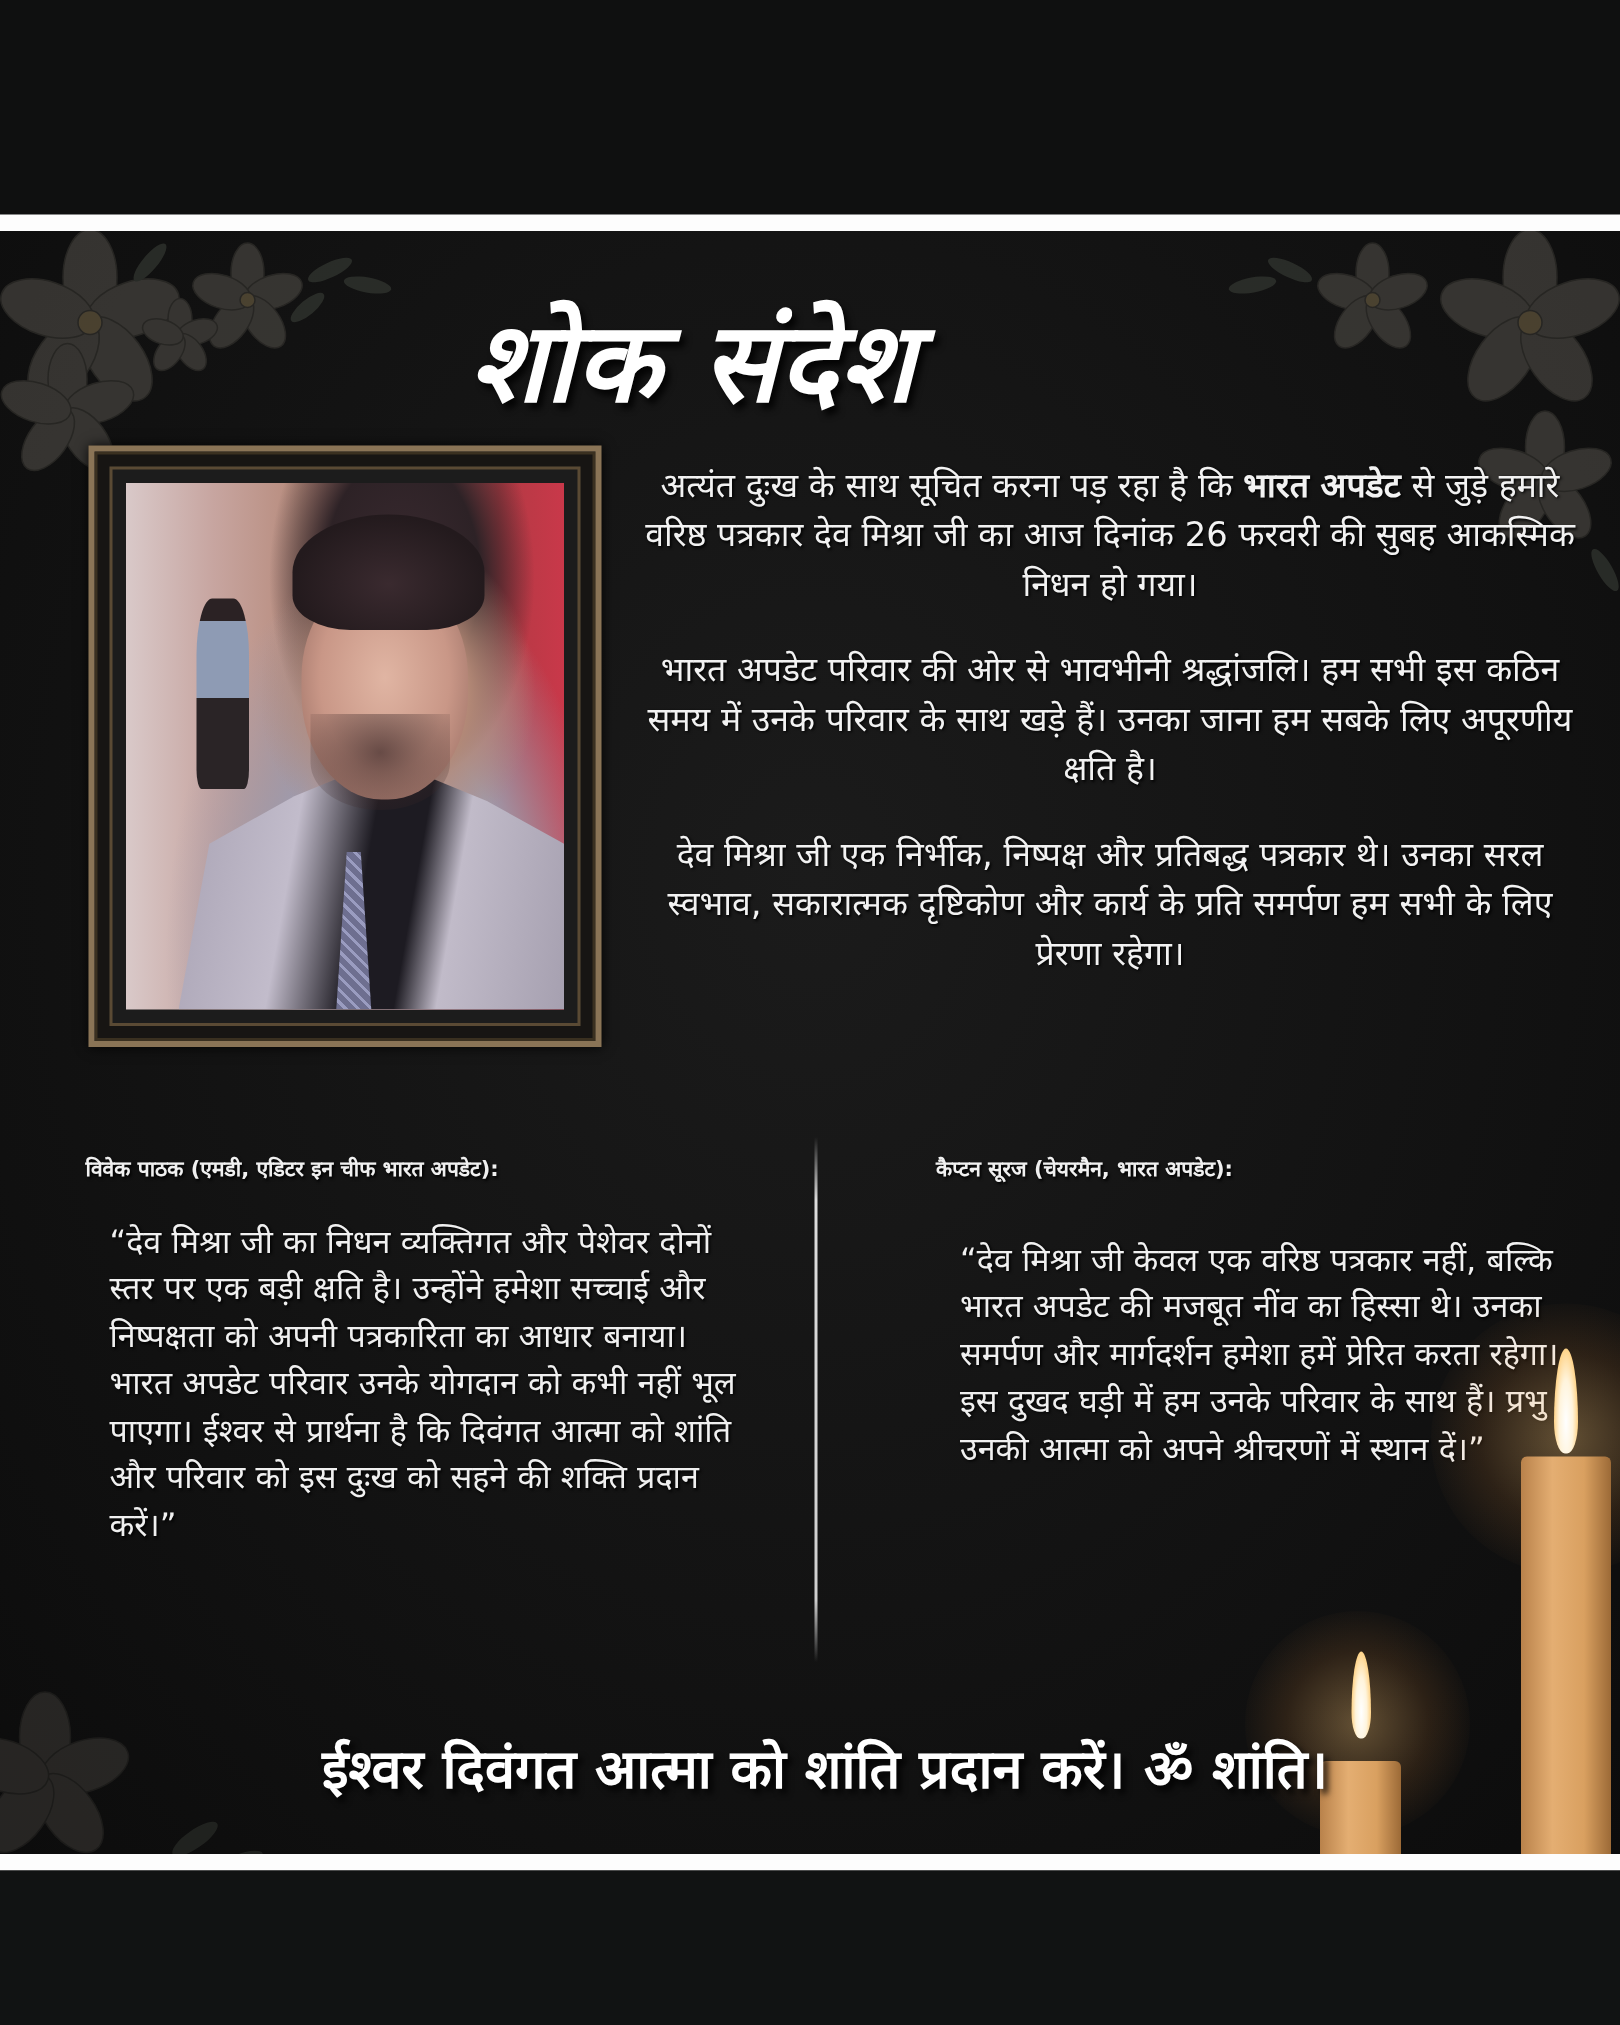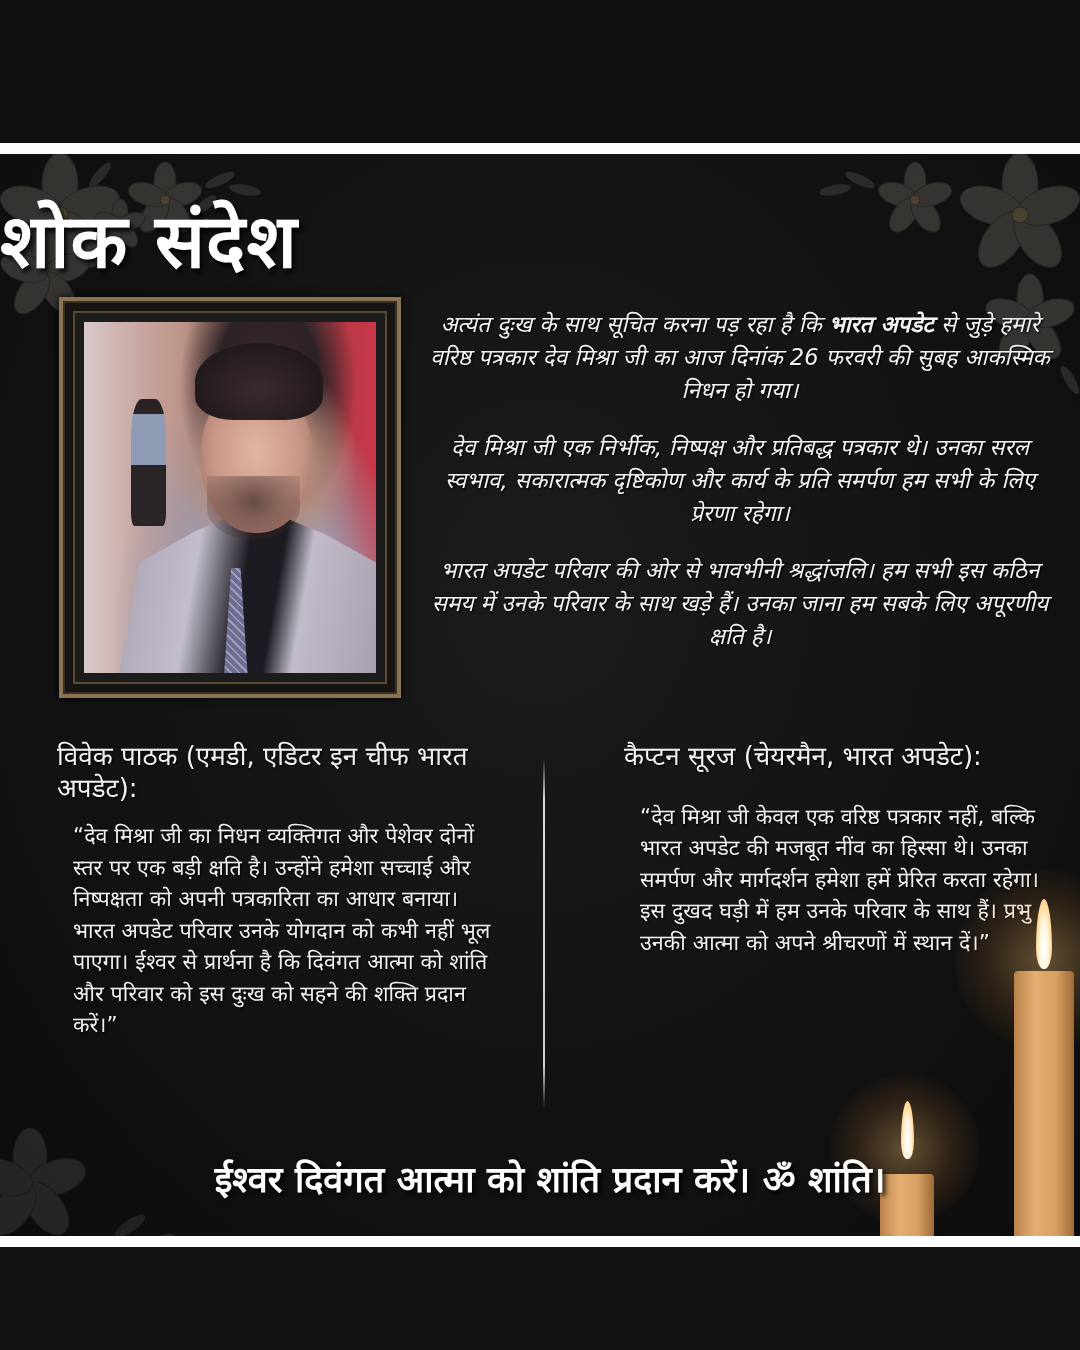--- a/index.html
+++ b/index.html
@@ -18,24 +18,25 @@
       position:absolute; left:0; top:154px; width:1080px; height:1082px;
       background: radial-gradient(ellipse at 50% 40%, #1b1b1b 0%, #121212 60%, #0c0c0c 100%);
       overflow:hidden;
     }
     .floral { position:absolute; opacity:0.55; }
     .floral.tl { left:-10px; top:-4px; }
     .floral.tr { right:-10px; top:-4px; transform:scaleX(-1); }
     .floral.bl { left:-30px; bottom:-20px; opacity:0.4; }
 
     .title {
-      position:absolute; left:0; width:924px; top:34px; 
+      position:absolute; left:0; width:924px; top:34px; text-align:center;
       font-size:74px; font-weight:bold; color:#ffffff;
       text-shadow: 3px 4px 4px rgba(0,0,0,0.8);
       letter-spacing:1px;
+      font-style:italic;
     }
 
     .photo-frame {
       position:absolute; left:59px; top:143px; width:342px; height:401px;
       box-sizing:border-box;
       border:4px solid #8a7456;
       background:#171513;
       box-shadow: inset 0 0 0 2px #3a3020, 0 0 8px rgba(0,0,0,0.9);
     }
     .photo-mat {
@@ -72,32 +73,31 @@
     }
     .photo .bystander { position:absolute; left:16%; top:22%; width:12%; height:36%;
       background: linear-gradient(180deg, #2b2224 0 12%, #8e9bb4 12% 52%, #2a2426 52% 100%);
       border-radius: 30% 30% 10% 10%;
     }
 
     .intro {
       position:absolute; left:425px; width:630px; top:154px;
       text-align:center; font-size:22.5px; line-height:33px; color:#f2f2f2;
       text-shadow: 1px 1px 2px #000;
-      font-style: italic;
     }
     .intro p { margin:0 0 24px 0; }
     .intro b { font-weight:bold; }
 
     .col {
       position:absolute; top:587px; font-size:21.5px; line-height:31.5px; color:#f0f0f0;
       text-shadow: 1px 1px 2px #000;
     }
     .col.left { left:57px; width:460px; }
     .col.right { left:624px; width:440px; }
-    .col .speaker { font-weight:normal; font-size:26px; margin-bottom:0; }
+    .col .speaker { font-weight:bold; font-size:14px; margin-bottom:0;margin-top:24px; }
     .col.right .speaker { margin-bottom:28px; }
     .col .quote { margin:16px; }
 
     .divider {
       position:absolute; left:543px; top:604px; width:2px; height:350px;
       background: linear-gradient(180deg, rgba(255,255,255,0) 0%, #dcdcdc 12%, #cfcfcf 88%, rgba(255,255,255,0) 100%);
     }
 
     .candle { position:absolute; }
     .candle .body {
@@ -235,22 +235,22 @@
         <div class="tie"></div>
         <div class="face"></div>
         <div class="hair"></div>
         <div class="beard"></div>
       </div>
     </div>
   </div>
 
   <div class="intro">
     <p><span>अत्यंत दुःख के साथ सूचित करना पड़ रहा है कि </span><b>भारत अपडेट</b><span> से जुड़े हमारे वरिष्ठ पत्रकार देव मिश्रा जी का आज दिनांक 26 फरवरी की सुबह आकस्मिक निधन हो गया।</span></p>
+    <p>भारत अपडेट परिवार की ओर से भावभीनी श्रद्धांजलि। हम सभी इस कठिन समय में उनके परिवार के साथ खड़े हैं। उनका जाना हम सबके लिए अपूरणीय क्षति है।</p>
     <p>देव मिश्रा जी एक निर्भीक, निष्पक्ष और प्रतिबद्ध पत्रकार थे। उनका सरल स्वभाव, सकारात्मक दृष्टिकोण और कार्य के प्रति समर्पण हम सभी के लिए प्रेरणा रहेगा।</p>
-    <p>भारत अपडेट परिवार की ओर से भावभीनी श्रद्धांजलि। हम सभी इस कठिन समय में उनके परिवार के साथ खड़े हैं। उनका जाना हम सबके लिए अपूरणीय क्षति है।</p>
   </div>
 
   <div class="col left">
     <div class="speaker">विवेक पाठक (एमडी, एडिटर इन चीफ भारत अपडेट):</div>
     <p class="quote">“देव मिश्रा जी का निधन व्यक्तिगत और पेशेवर दोनों स्तर पर एक बड़ी क्षति है। उन्होंने हमेशा सच्चाई और निष्पक्षता को अपनी पत्रकारिता का आधार बनाया। भारत अपडेट परिवार उनके योगदान को कभी नहीं भूल पाएगा। ईश्वर से प्रार्थना है कि दिवंगत आत्मा को शांति और परिवार को इस दुःख को सहने की शक्ति प्रदान करें।”</p>
   </div>
 
   <div class="divider"></div>
 
   <div class="col right">

